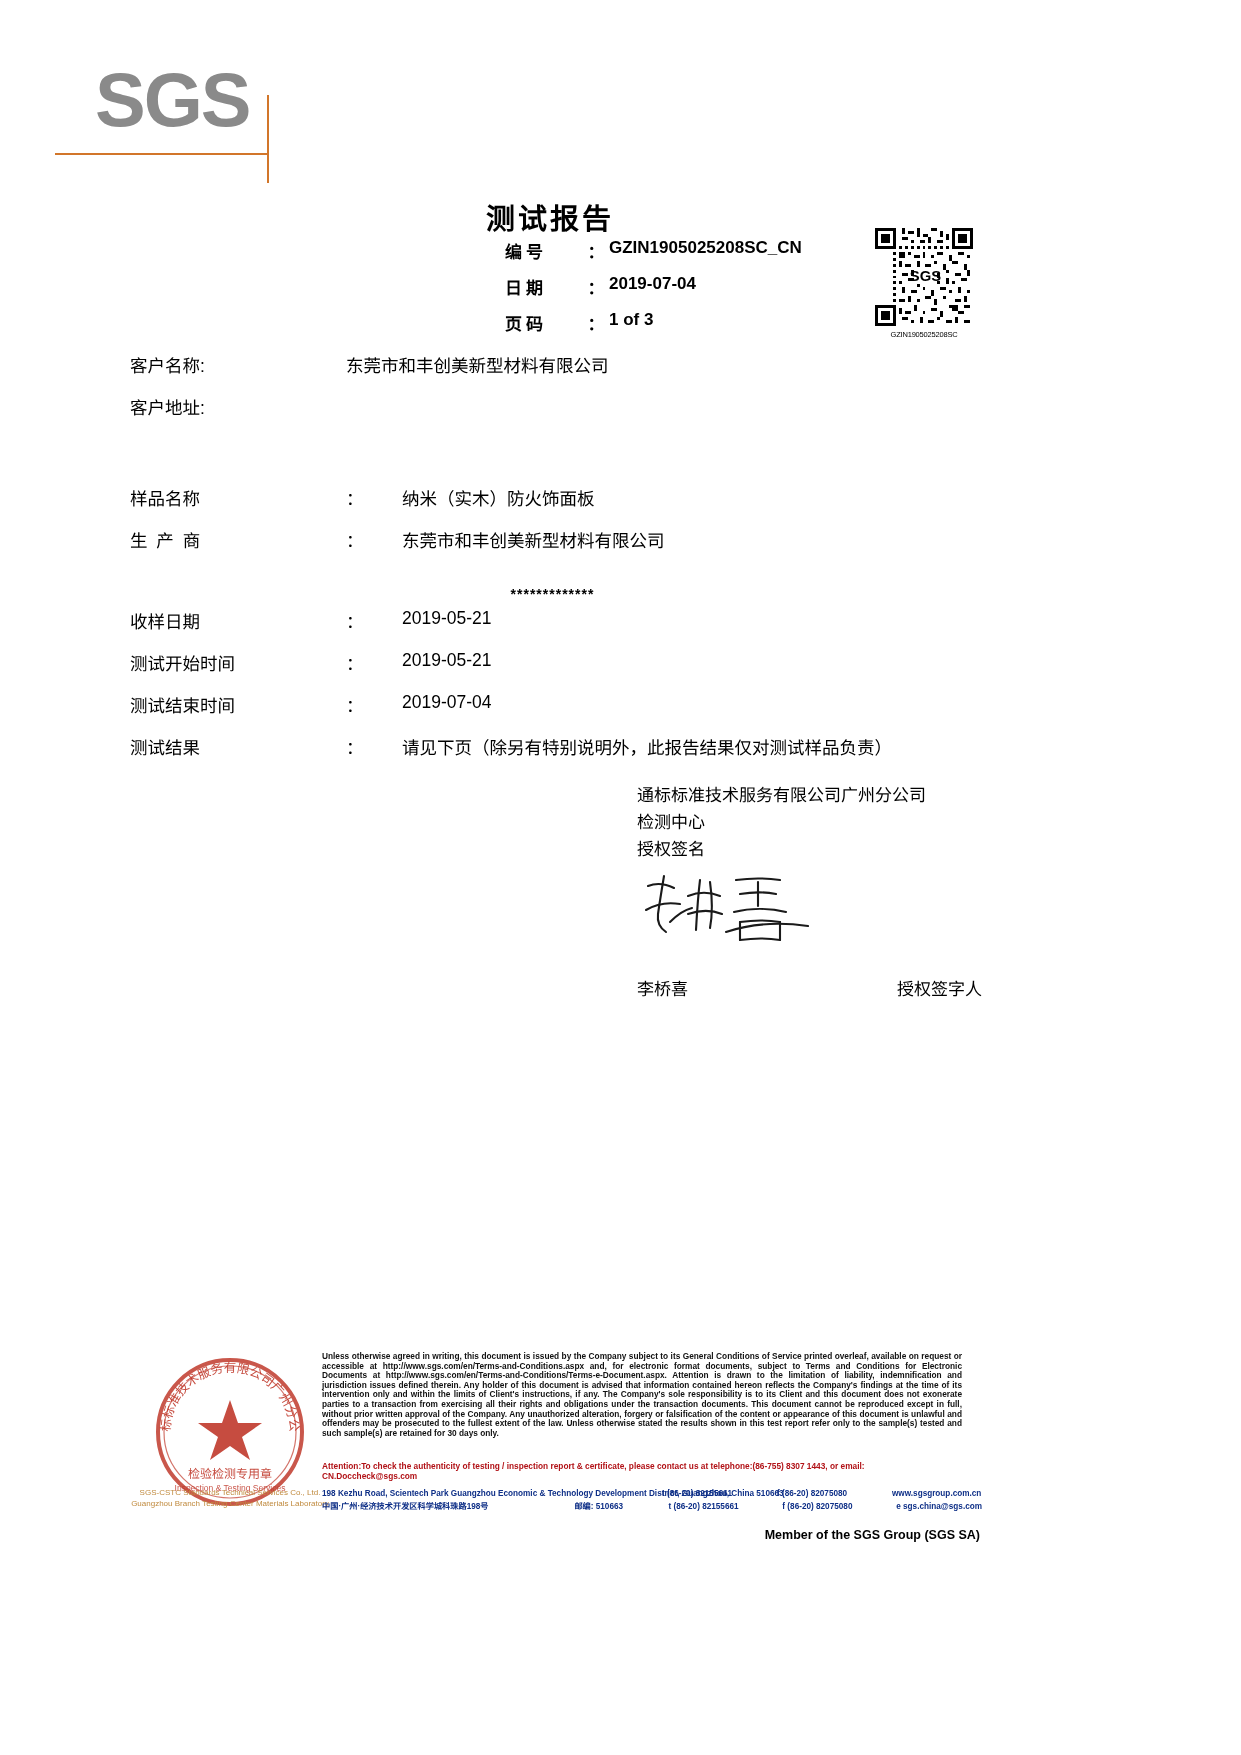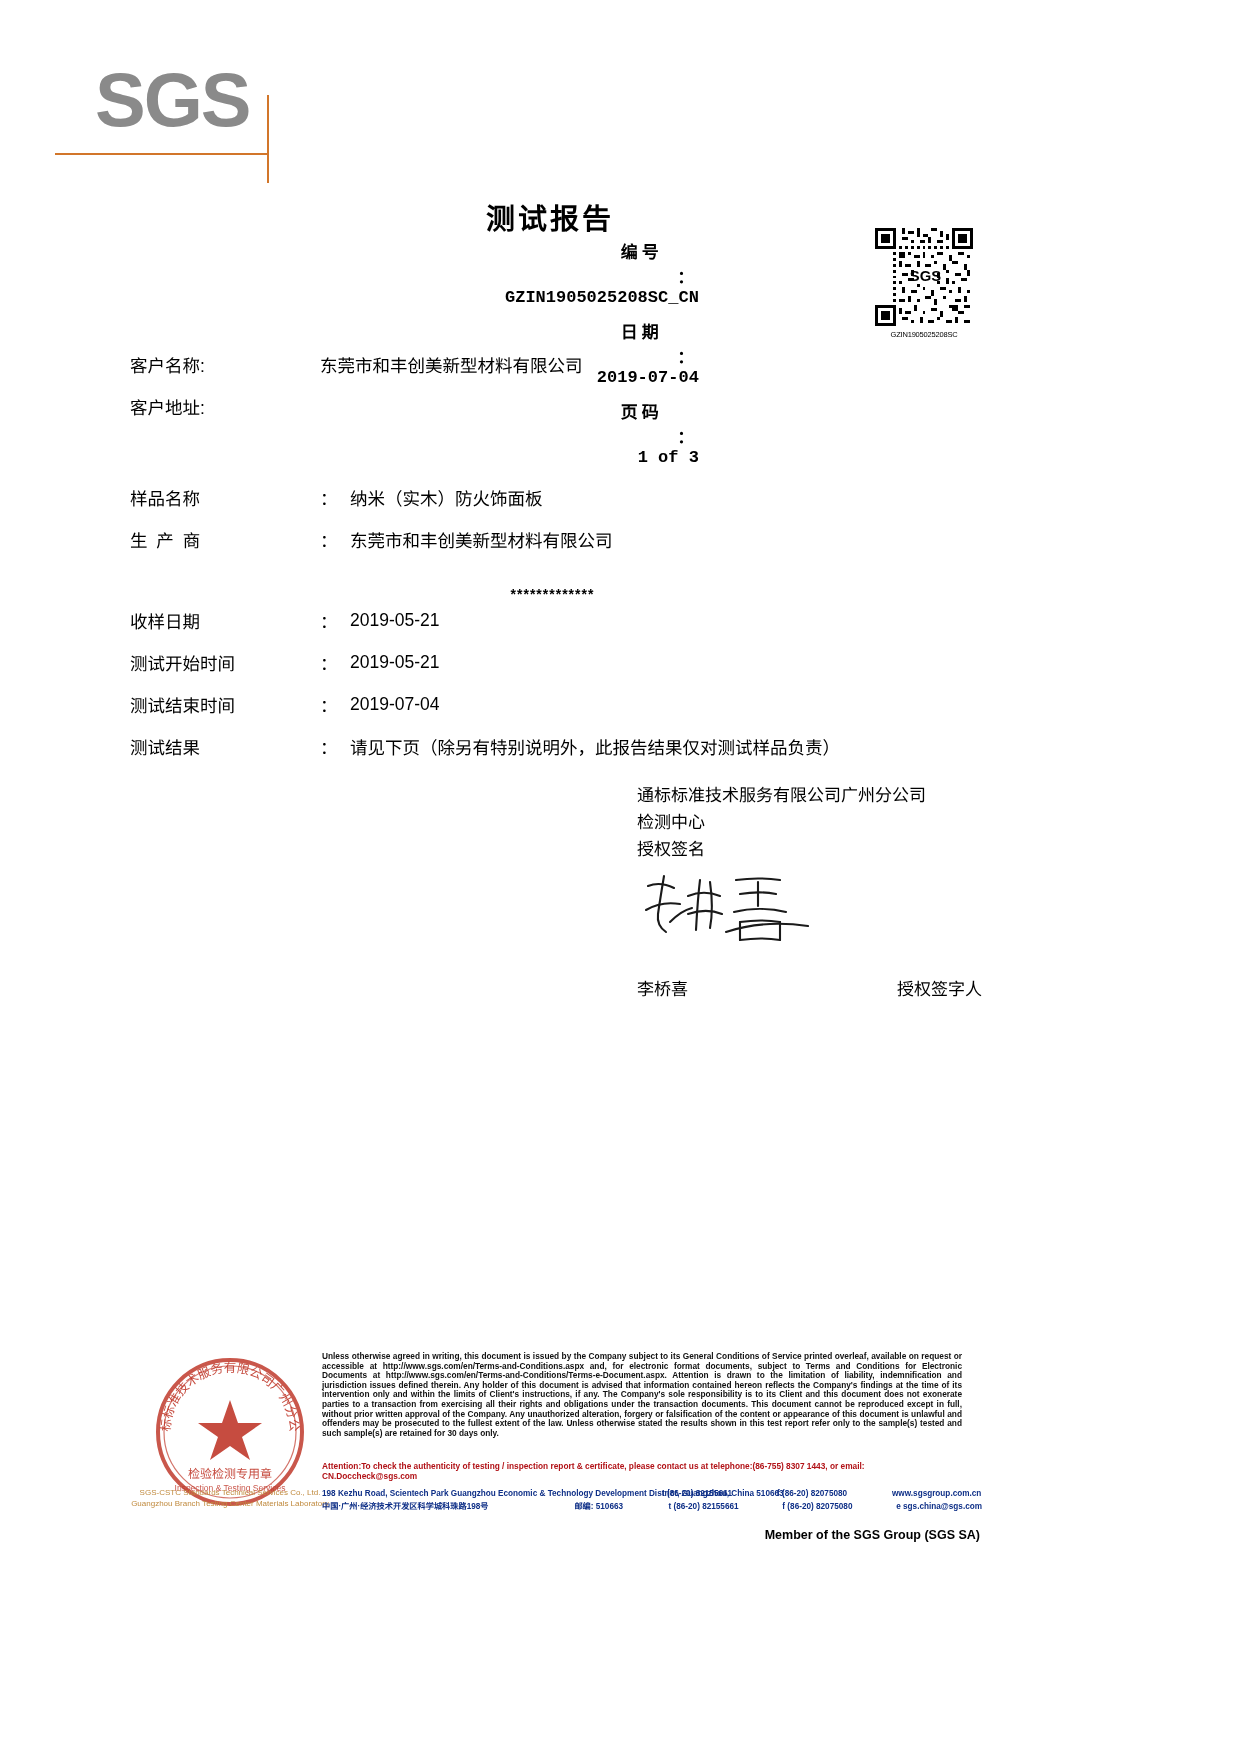--- a/index.html
+++ b/index.html
@@ -65,35 +65,33 @@
   }
   .meta {
     position: absolute;
     left: 505px;
     top: 238px;
     font-size: 17px;
     font-weight: bold;
   }
   .meta-row {
     display: flex;
-    align-items: flex-end;
+    align-items: flex-start;
     margin-bottom: 11px;
-    flex-direction: column;
   }
   .meta-label {
     width: 78px;
     letter-spacing: 4px;
   }
   .meta-colon {
     width: 26px;
     text-align: center;
   }
   .meta-value {
     white-space: nowrap;
-    font-family: Liberation Mono, monospace;
   }
 
   
   .qr-box {
     position: absolute;
     left: 875px;
     top: 228px;
     width: 98px;
     height: 98px;
   }
@@ -113,22 +111,23 @@
     color: #000;
   }
 
   
   .kv-block {
     position: absolute;
     font-size: 17.5px;
   }
   .kv-row {
     display: flex;
-    align-items: center;
+    align-items: flex-start;
     margin-bottom: 17px;
+    gap: 26px;
   }
   .kv-key {
     width: 190px;
     white-space: nowrap;
   }
   .kv-colon {
     width: 30px;
   }
   .kv-val {
     white-space: nowrap;

